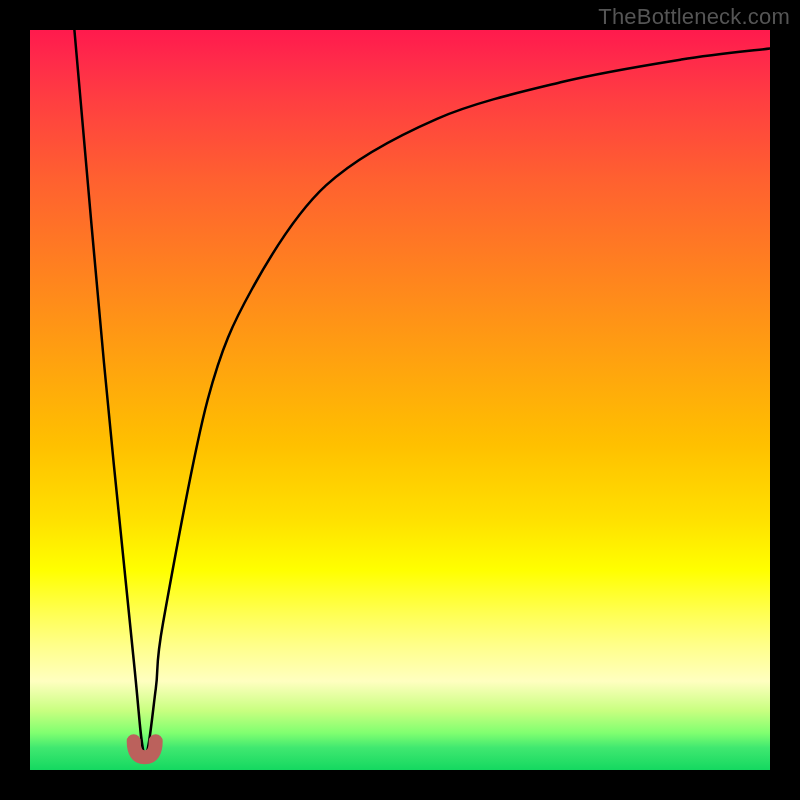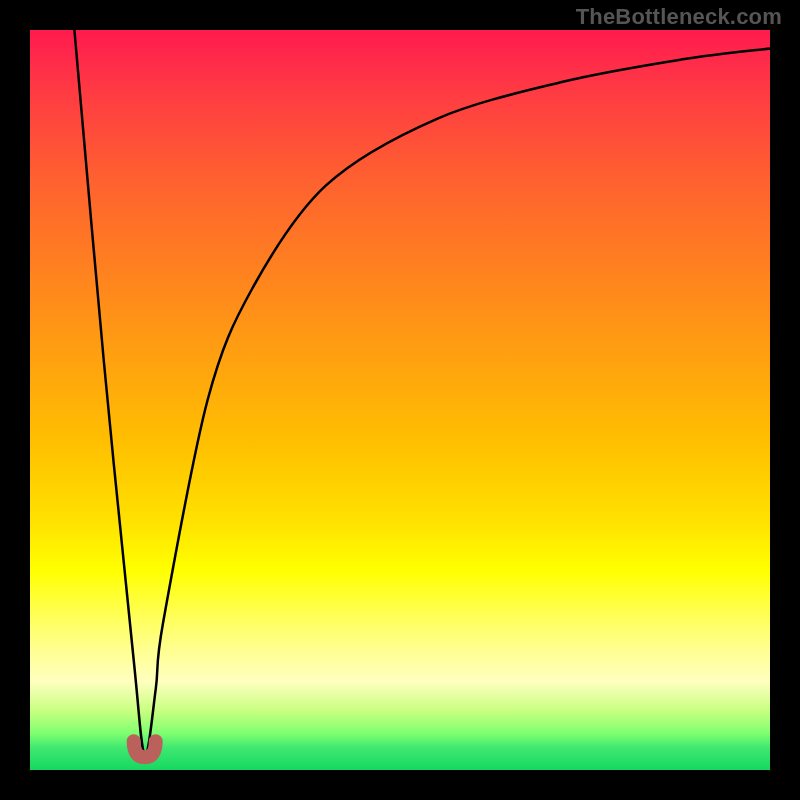--- a/index.html
+++ b/index.html
@@ -44,23 +44,23 @@
       #ffffc0 88%,
       #c8ff80 92%,
       #80ff70 95%,
       #40e870 97%,
       #14d860 100%
     );
   }
   .watermark {
     position: absolute;
     top: 4px;
-    right: 18px;
+    right: 10px;
     font-size: 22px;
-    font-weight: 700;
+    font-weight: 400;
     color: #555;
     user-select: none;
     letter-spacing: 0.2px;
   }
   svg.curves {
     position: absolute;
     inset: 0;
     width: 100%;
     height: 100%;
   }

